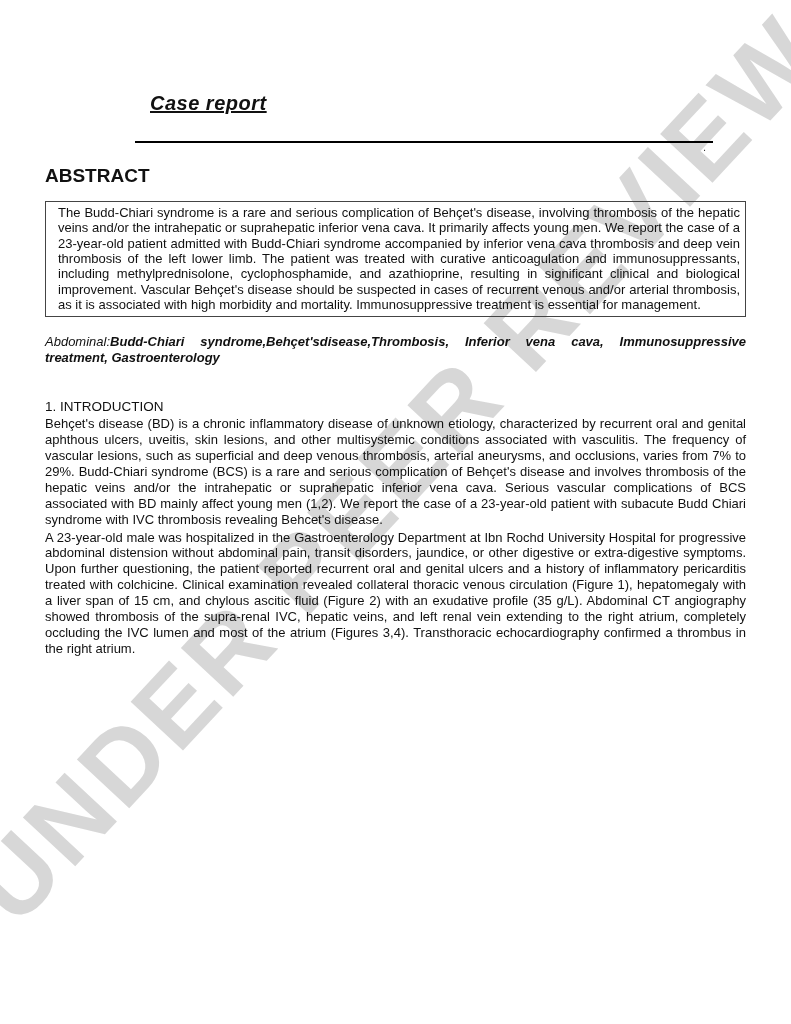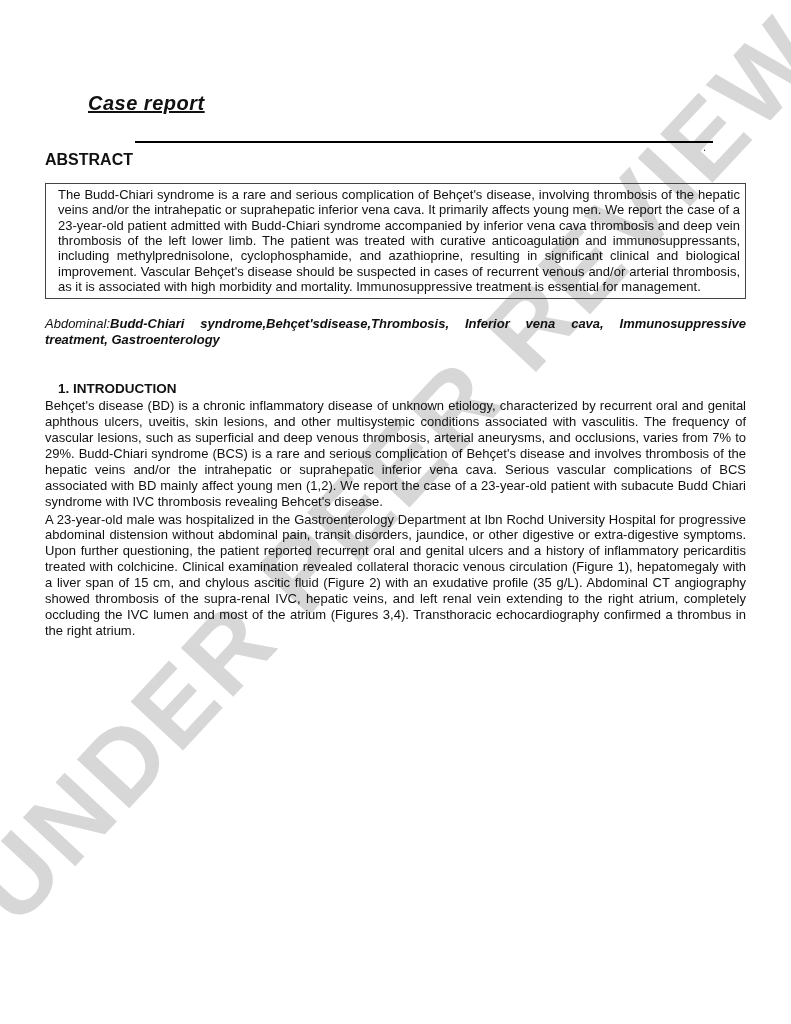--- a/index.html
+++ b/index.html
@@ -30,21 +30,21 @@
     transform: translate(-50%, -50%) rotate(-47deg);
     font-size: 104px;
     font-weight: bold;
     letter-spacing: 4px;
     white-space: nowrap;
     color: rgba(110, 110, 110, 0.28);
     user-select: none;
     pointer-events: none;
   }
   .section-label {
-    margin-left: 43px;
+    margin-left: 105px;
     font-size: 20px;
     font-weight: bold;
     font-style: italic;
     text-decoration: underline;
     letter-spacing: 0.5px;
   }
   .paper-title {
     margin: 52px auto 0 auto;
     max-width: 540px;
     text-align: center;
@@ -60,21 +60,22 @@
   }
   .divider-mark {
     display: block;
     text-align: right;
     margin-right: 40px;
     font-size: 11px;
     line-height: 8px;
     color: #333;
   }
   .abstract-heading {
-    font-size: 16px;
+    margin-top: 14px;
+    font-size: 19px;
     font-weight: bold;
   }
   .abstract-box {
     margin-top: 14px;
     border: 1px solid #444444;
     padding: 3px 5px 4px 12px;
     font-size: 13px;
     line-height: 1.18;
     text-align: justify;
   }
@@ -87,22 +88,21 @@
   .keywords-label {
     font-style: italic;
   }
   .keywords-items {
     font-style: italic;
     font-weight: bold;
   }
   .section-heading {
     margin-top: 34px;
     font-size: 13.5px;
-    font-weight: bold;
-    margin-left: 13px;
+    font-weight: normal;
   }
   .section-body {
     margin-top: 2px;
     font-size: 13px;
     line-height: 1.22;
     text-align: justify;
   }
   .section-heading.second {
     margin-top: 20px;
   }

